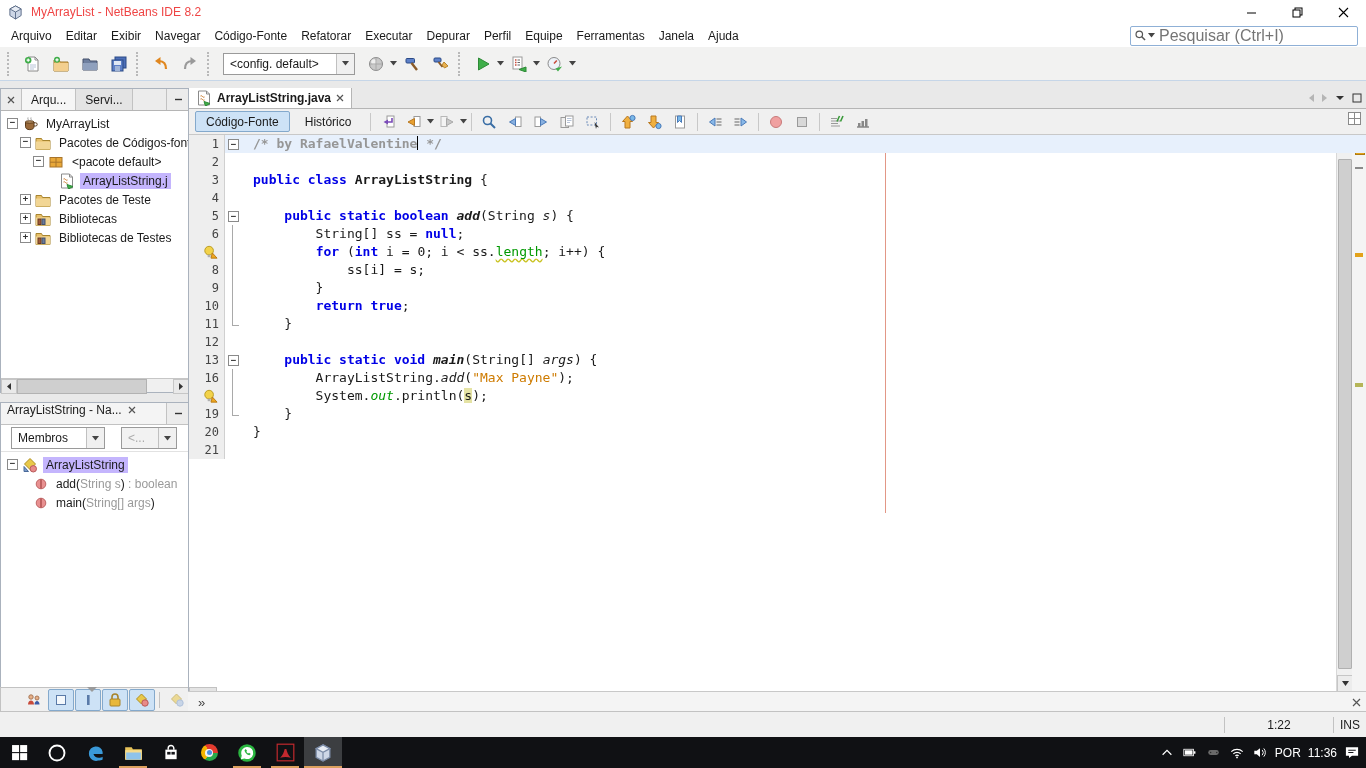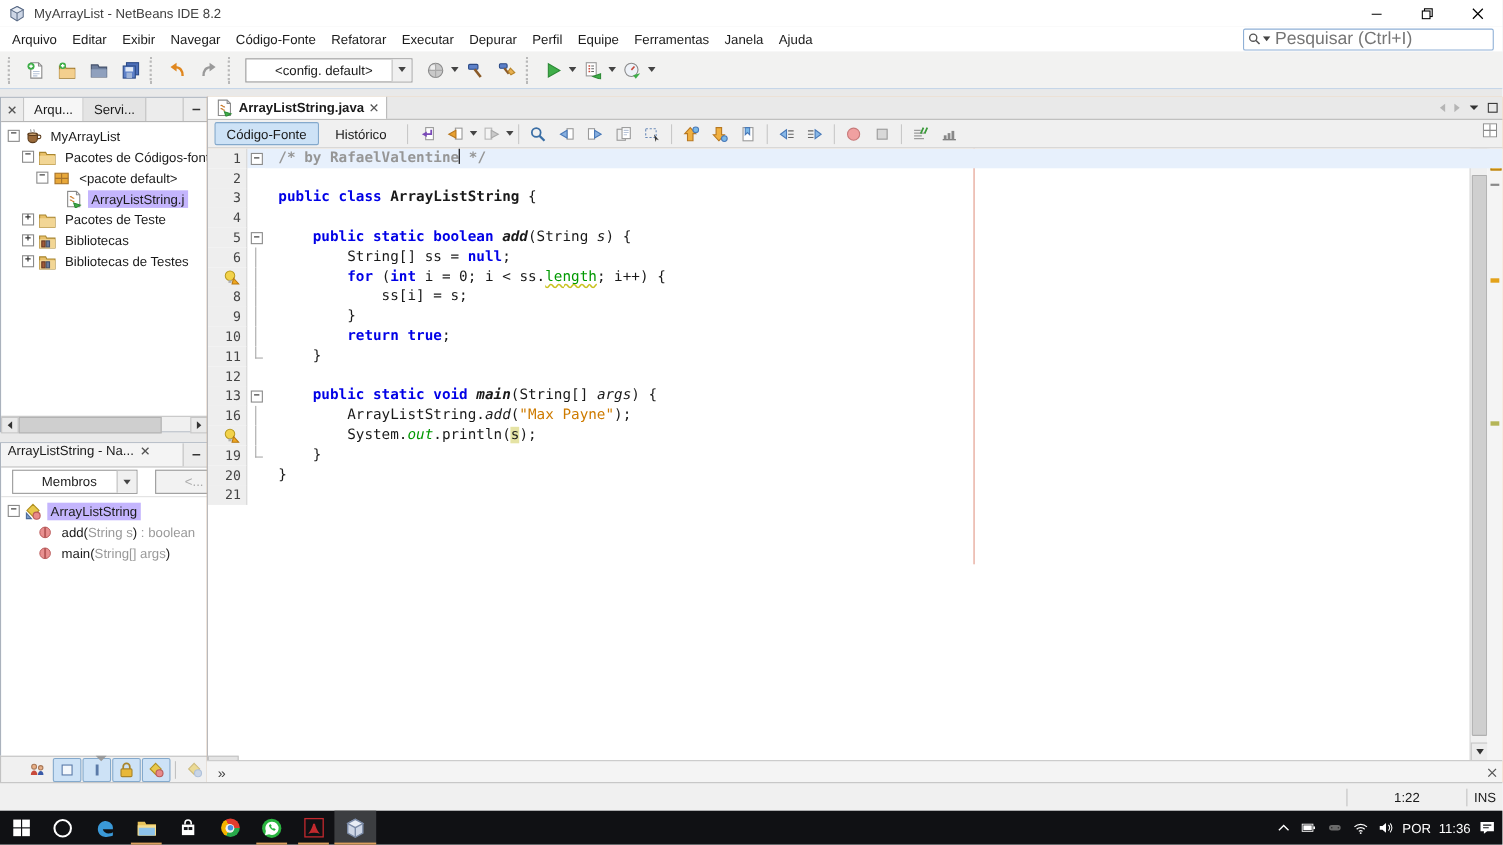--- a/index.html
+++ b/index.html
@@ -5,40 +5,40 @@
   html,body{margin:0;padding:0;}
   body{width:1366px;height:768px;position:relative;overflow:hidden;background:#e9e9e9;
        font-family:"Liberation Sans",sans-serif;font-size:12px;color:#1a1a1a;-webkit-font-smoothing:antialiased;}
   .abs{position:absolute;}
   .row{display:flex;align-items:center;}
   .ic{display:inline-flex;align-items:center;justify-content:center;}
   .ic svg{display:block;}
 
   
   #titlebar{top:0;left:0;right:0;height:24px;background:#fff;display:flex;align-items:center;}
-  #titlebar .title{margin-left:8px;font-size:12px;color:#404040;}
+  #titlebar .title{margin-left:8px;font-size:12px;color:#ef4444;}
   #titlebar .ic{margin-left:8px;}
   .wctrls{margin-left:auto;display:flex;height:100%;}
   .wbtn{width:46px;height:100%;display:flex;align-items:center;justify-content:center;}
 
   
   #menubar{top:24px;left:0;right:0;height:23px;background:#fff;display:flex;align-items:center;padding-left:4px;}
   .menu-item{padding:3px 7px;cursor:default;}
   #searchbox{margin-left:auto;margin-right:8px;width:226px;height:18px;border:1px solid #8fb0d6;border-radius:2px;
              display:flex;align-items:center;background:#fff;}
   #searchbox input{border:0;outline:none;flex:1;font-size:16px;color:#555;font-family:"Liberation Sans",sans-serif;background:transparent;}
   #searchbox .caret-down{margin:0 2px 0 1px;}
 
   
   #toolbar{top:47px;left:0;right:0;height:33px;background:#f2f2f1;border-bottom:1px solid #c6d6e8;
            display:flex;align-items:center;padding-left:4px;}
   .grip{width:3px;height:24px;border-left:2px dotted #b9b9b9;margin:0 5px 0 3px;}
   .tbtn{width:27px;height:26px;display:flex;align-items:center;justify-content:center;border:1px solid transparent;border-radius:2px;}
   .caret-down{width:7px;display:inline-flex;}
-  .combo{display:inline-flex;align-items:stretch;height:20px;border:1px solid #9a9a9a;background:#fff;margin:0 6px;padding-left:20px;}
+  .combo{display:inline-flex;align-items:stretch;height:20px;border:1px solid #9a9a9a;background:#fff;margin:0 6px;}
   .combo .val{display:flex;align-items:center;padding:0 6px;min-width:100px;font-size:12px;}
   .combo .arrowbox{width:17px;display:flex;align-items:center;justify-content:center;background:#f0f0f0;border-left:1px solid #c0c0c0;}
 
   
   .panel{background:#fff;border:1px solid #aab2bd;}
   #projects{left:0;top:88px;width:188px;height:303px;}
   .ptabs{height:21px;display:flex;align-items:stretch;background:#ececec;border-bottom:1px solid #b5b5b5;}
   .ptab-close{width:20px;display:flex;align-items:center;justify-content:center;border-right:1px solid #c2c2c2;}
   .ptab{padding:0 9px;display:flex;align-items:center;border-right:1px solid #c2c2c2;background:#f6f6f6;}
   .ptab.inactive{background:#e4e4e4;}

